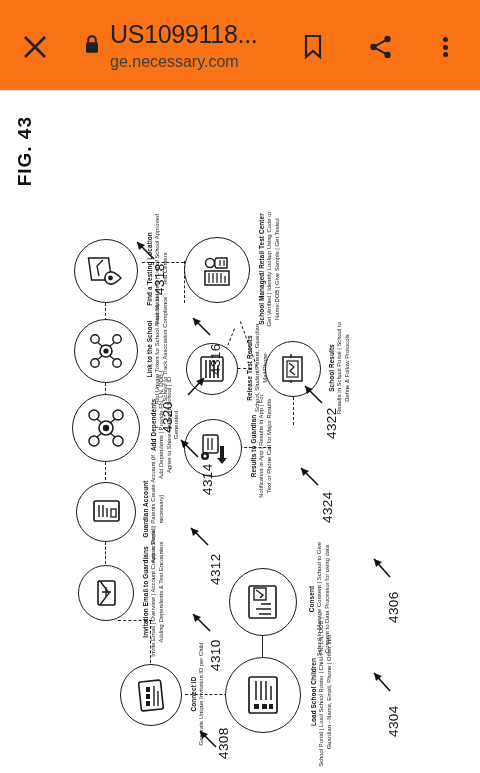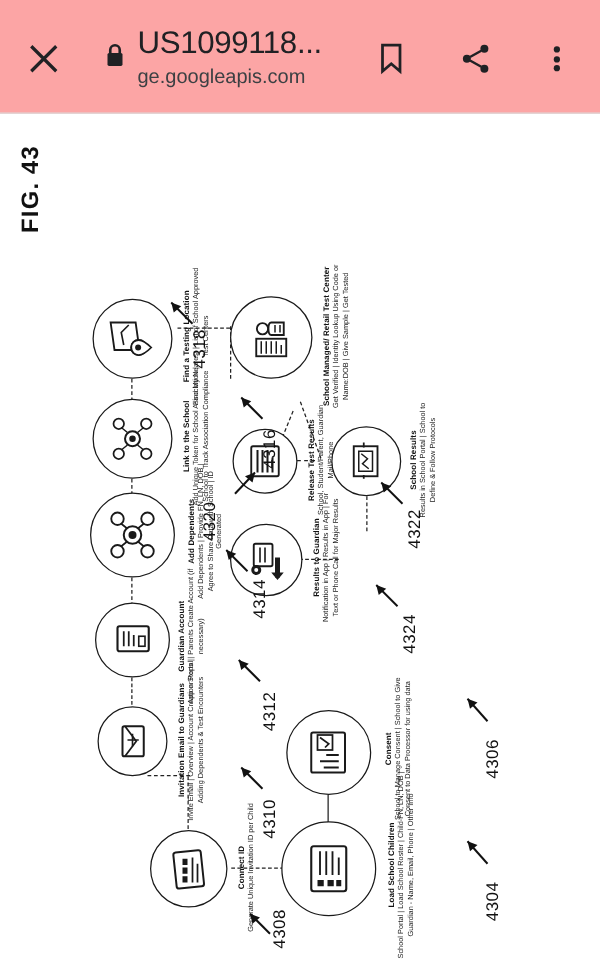--- a/index.html
+++ b/index.html
@@ -1,21 +1,21 @@
 <!DOCTYPE html>
 <html><head>
 <meta charset="utf-8">
 <style>
   * { margin:0; padding:0; box-sizing:border-box; }
   html,body { width:480px; height:773px; overflow:hidden;
     font-family:"Liberation Sans", sans-serif; background:#fff; }
 
   
   #browser-bar { position:absolute; left:0; top:0; width:480px; height:91px;
-    background:#fca5a5; border-bottom:1px solid #dcdcdc; }
+    background:#f97316; border-bottom:1px solid #dcdcdc; }
   #close-btn { position:absolute; left:14px; top:26px; width:42px; height:42px;
     display:flex; align-items:center; justify-content:center; cursor:pointer; }
   #lock-icon { position:absolute; left:84px; top:34px; width:16px; height:20px; }
   #url-block { position:absolute; left:110px; top:18px; width:170px; }
   #page-title-text { font-size:25px; color:#202124; letter-spacing:-0.3px;
     white-space:nowrap; line-height:32px; }
   #page-origin-text { font-size:16px; color:#3c4043; white-space:nowrap;
     line-height:22px; margin-top:1px; }
   #bookmark-btn { position:absolute; left:292px; top:26px; width:42px; height:42px;
     display:flex; align-items:center; justify-content:center; cursor:pointer; }
@@ -81,21 +81,21 @@
 
   <span id="lock-icon">
     <svg width="16" height="20" viewBox="0 0 16 20">
       <path d="M4.2 8.5 V6 a3.8 3.8 0 0 1 7.6 0 V8.5" stroke="#202124" stroke-width="2.1" fill="none"></path>
       <rect x="2" y="8.3" width="12" height="10.4" rx="1.3" fill="#202124"></rect>
     </svg>
   </span>
 
   <div id="url-block">
     <div id="page-title-text">US1099118...</div>
-    <div id="page-origin-text">ge.googleapis.com</div>
+    <div id="page-origin-text">ge.necessary.com</div>
   </div>
 
   <div id="bookmark-btn">
     <span>
       <svg width="22" height="26" viewBox="0 0 22 26">
         <path d="M4 2 H18 V23 L11 17 L4 23 Z" stroke="#202124" stroke-width="2.2" fill="none"></path>
       </svg>
     </span>
   </div>
 

